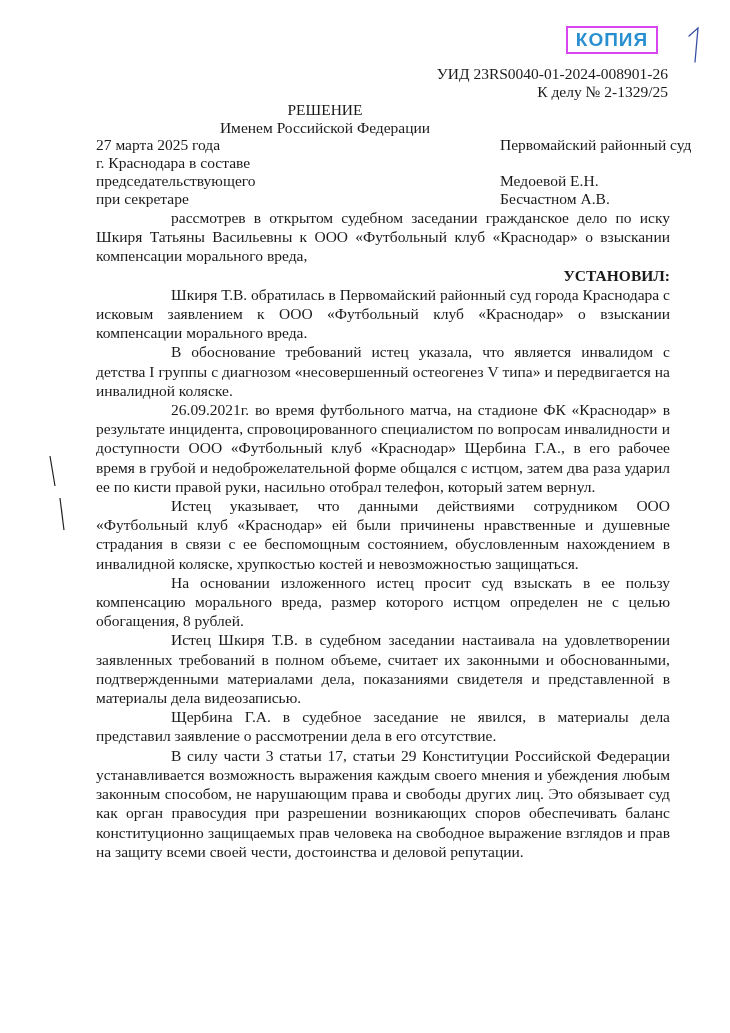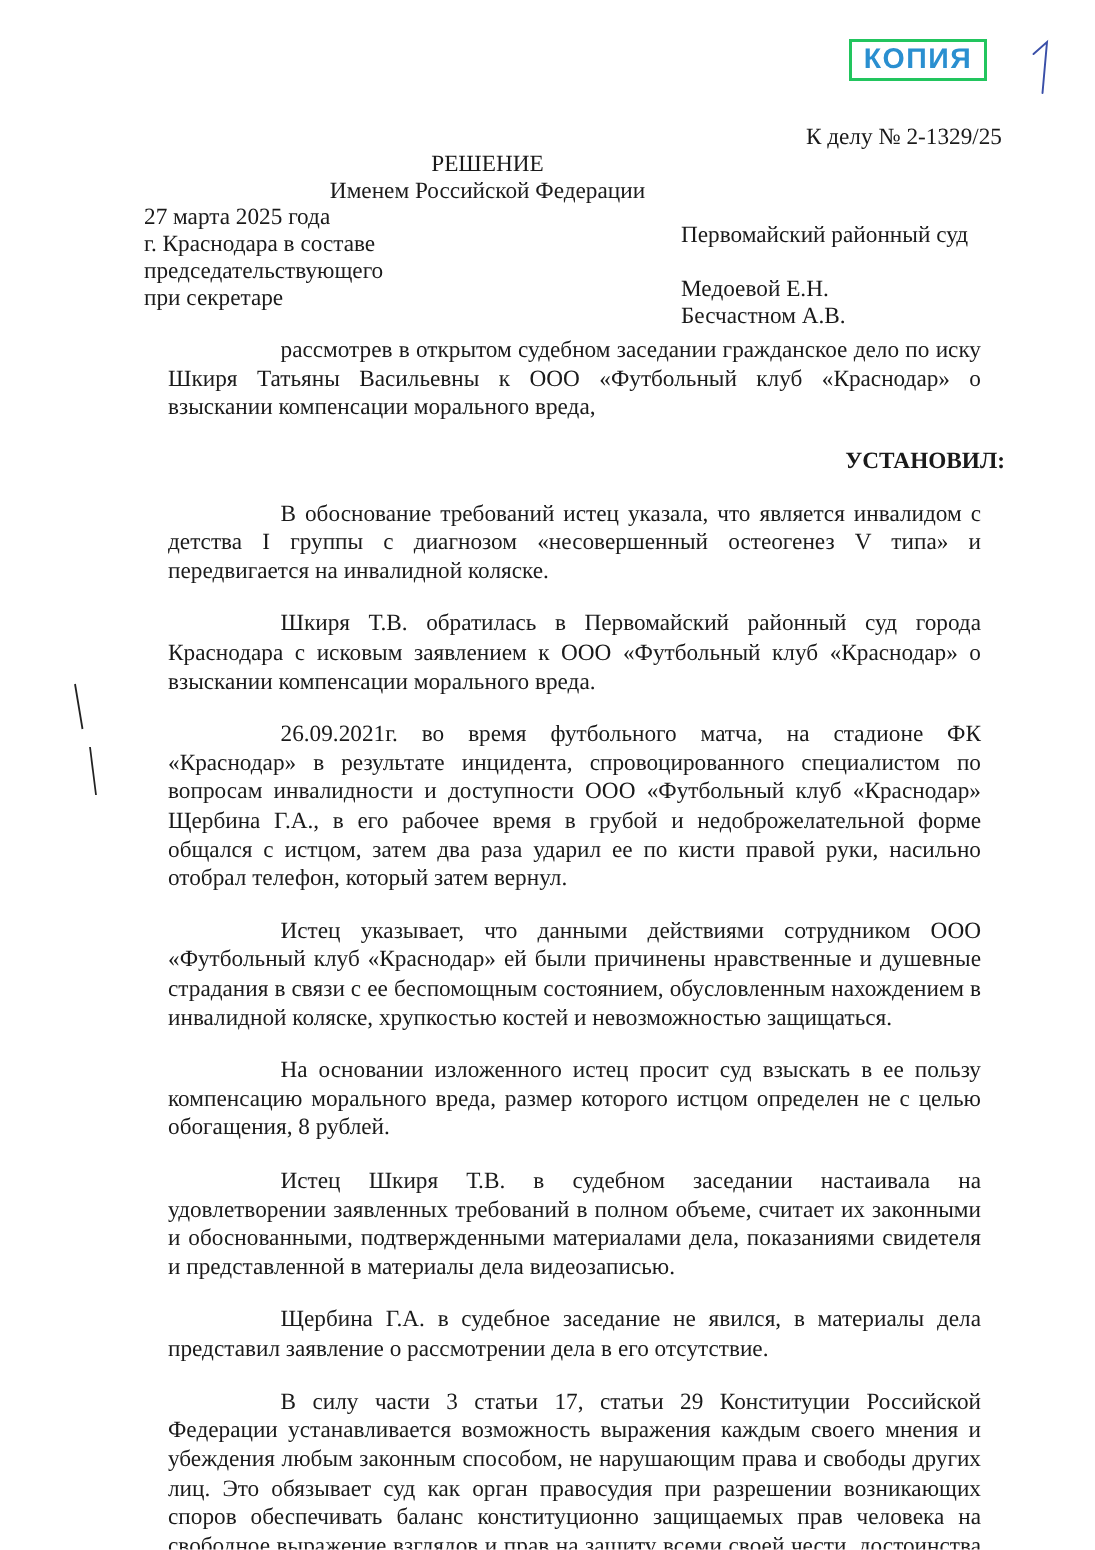--- a/index.html
+++ b/index.html
@@ -20,21 +20,21 @@
       left: 0; top: 0;
       width: 730px; height: 1033px;
       background: #ffffff;
     }
     .stamp {
       position: absolute;
       left: 566px;
       top: 26px;
       width: 92px;
       height: 28px;
-      border: 2px solid #22c55e;
+      border: 2px solid #d946ef;
       box-sizing: border-box;
       color: #2a8fd0;
       font-family: "Liberation Sans", "DejaVu Sans", sans-serif;
       font-weight: bold;
       font-size: 19px;
       line-height: 24px;
       text-align: center;
       letter-spacing: 1px;
     }
     .page-number {
@@ -64,35 +64,34 @@
       line-height: 19px;
     }
     .meta-row {
       position: absolute;
       left: 96px;
       font-size: 15.5px;
       line-height: 19px;
     }
     .meta-right {
       position: absolute;
-      left: 454px;
+      left: 500px;
       font-size: 15.5px;
       line-height: 19px;
-      margin-top: 12px;
     }
     .body-text {
       position: absolute;
       left: 96px;
       width: 574px;
       font-size: 15.5px;
       line-height: 19.2px;
       text-align: justify;
     }
     .para {
-      margin: 16px;
+      margin: 0;
       text-indent: 75px;
       text-align: justify;
     }
     .section-heading {
       margin: 0;
       text-align: right;
       text-indent: 0;
       font-weight: bold;
     }
   </style>
@@ -107,39 +106,40 @@
     <path d="M3 10 L12 2 L9 36" fill="none" stroke="#3a4fa8" stroke-width="1.3" stroke-linecap="round"></path>
   </svg>
 
   <svg class="margin-mark" style="left:48px; top:455px; height:32px;" viewBox="0 0 10 32">
     <line x1="2" y1="1" x2="7" y2="31" stroke="#222" stroke-width="1.2"></line>
   </svg>
   <svg class="margin-mark" style="left:58px; top:497px; height:34px;" viewBox="0 0 10 34">
     <line x1="2" y1="1" x2="6" y2="33" stroke="#222" stroke-width="1.2"></line>
   </svg>
 
+  <div class="header-right" style="top:64px;">УИД 23RS0040-01-2024-008901-26</div>
   <div class="header-right" style="top:82px;">К делу № 2-1329/25</div>
 
   <div class="title" style="top:100px;">РЕШЕНИЕ</div>
   <div class="title" style="top:118px;">Именем Российской Федерации</div>
 
   <div class="meta-row" style="top:135px;">27 марта 2025 года</div>
   <div class="meta-row" style="top:153px;">г. Краснодара в составе</div>
   <div class="meta-row" style="top:171px;">председательствующего</div>
   <div class="meta-row" style="top:189px;">при секретаре</div>
 
   <div class="meta-right" style="top:135px;">Первомайский районный суд</div>
   <div class="meta-right" style="top:171px;">Медоевой Е.Н.</div>
   <div class="meta-right" style="top:189px;">Бесчастном А.В.</div>
 
   <div class="body-text" style="top:208px;">
     <p class="para">рассмотрев в  открытом  судебном  заседании гражданское дело по иску Шкиря Татьяны Васильевны к ООО «Футбольный клуб «Краснодар» о взыскании компенсации морального вреда,</p>
     <p class="section-heading">УСТАНОВИЛ:</p>
+    <p class="para">Шкиря Т.В. обратилась  в Первомайский районный суд города Краснодара с исковым заявлением к ООО «Футбольный клуб «Краснодар» о взыскании компенсации морального вреда.</p>
     <p class="para">В обоснование требований истец указала, что является инвалидом с детства I группы с диагнозом «несовершенный остеогенез V типа» и передвигается на инвалидной коляске.</p>
-    <p class="para">Шкиря Т.В. обратилась  в Первомайский районный суд города Краснодара с исковым заявлением к ООО «Футбольный клуб «Краснодар» о взыскании компенсации морального вреда.</p>
     <p class="para">26.09.2021г. во время футбольного  матча,  на стадионе ФК «Краснодар» в результате инцидента, спровоцированного специалистом по вопросам инвалидности и доступности ООО «Футбольный клуб «Краснодар» Щербина Г.А., в его рабочее время в грубой и недоброжелательной форме общался с истцом, затем два раза ударил ее по кисти правой руки, насильно отобрал телефон, который затем вернул.</p>
     <p class="para">Истец указывает, что данными действиями сотрудником ООО «Футбольный клуб «Краснодар» ей были причинены нравственные и душевные страдания в связи с ее беспомощным состоянием, обусловленным нахождением в инвалидной коляске, хрупкостью костей и невозможностью защищаться.</p>
     <p class="para">На основании изложенного истец просит суд взыскать в ее пользу компенсацию морального вреда, размер которого истцом определен не с целью обогащения,  8 рублей.</p>
     <p class="para">Истец Шкиря Т.В. в судебном заседании настаивала на удовлетворении заявленных требований в полном объеме, считает их законными и обоснованными, подтвержденными материалами дела, показаниями свидетеля и представленной в материалы дела видеозаписью.</p>
     <p class="para">Щербина Г.А. в судебное заседание не явился, в материалы дела представил  заявление о рассмотрении дела в его отсутствие.</p>
     <p class="para">В силу части 3 статьи 17, статьи 29 Конституции Российской Федерации устанавливается возможность выражения каждым своего мнения и убеждения любым законным способом, не нарушающим права и свободы других лиц. Это обязывает суд как орган правосудия при разрешении возникающих споров обеспечивать баланс конституционно защищаемых прав человека на свободное выражение взглядов и прав на защиту всеми своей чести, достоинства и деловой репутации.</p>
   </div>
 
 </div>
 

